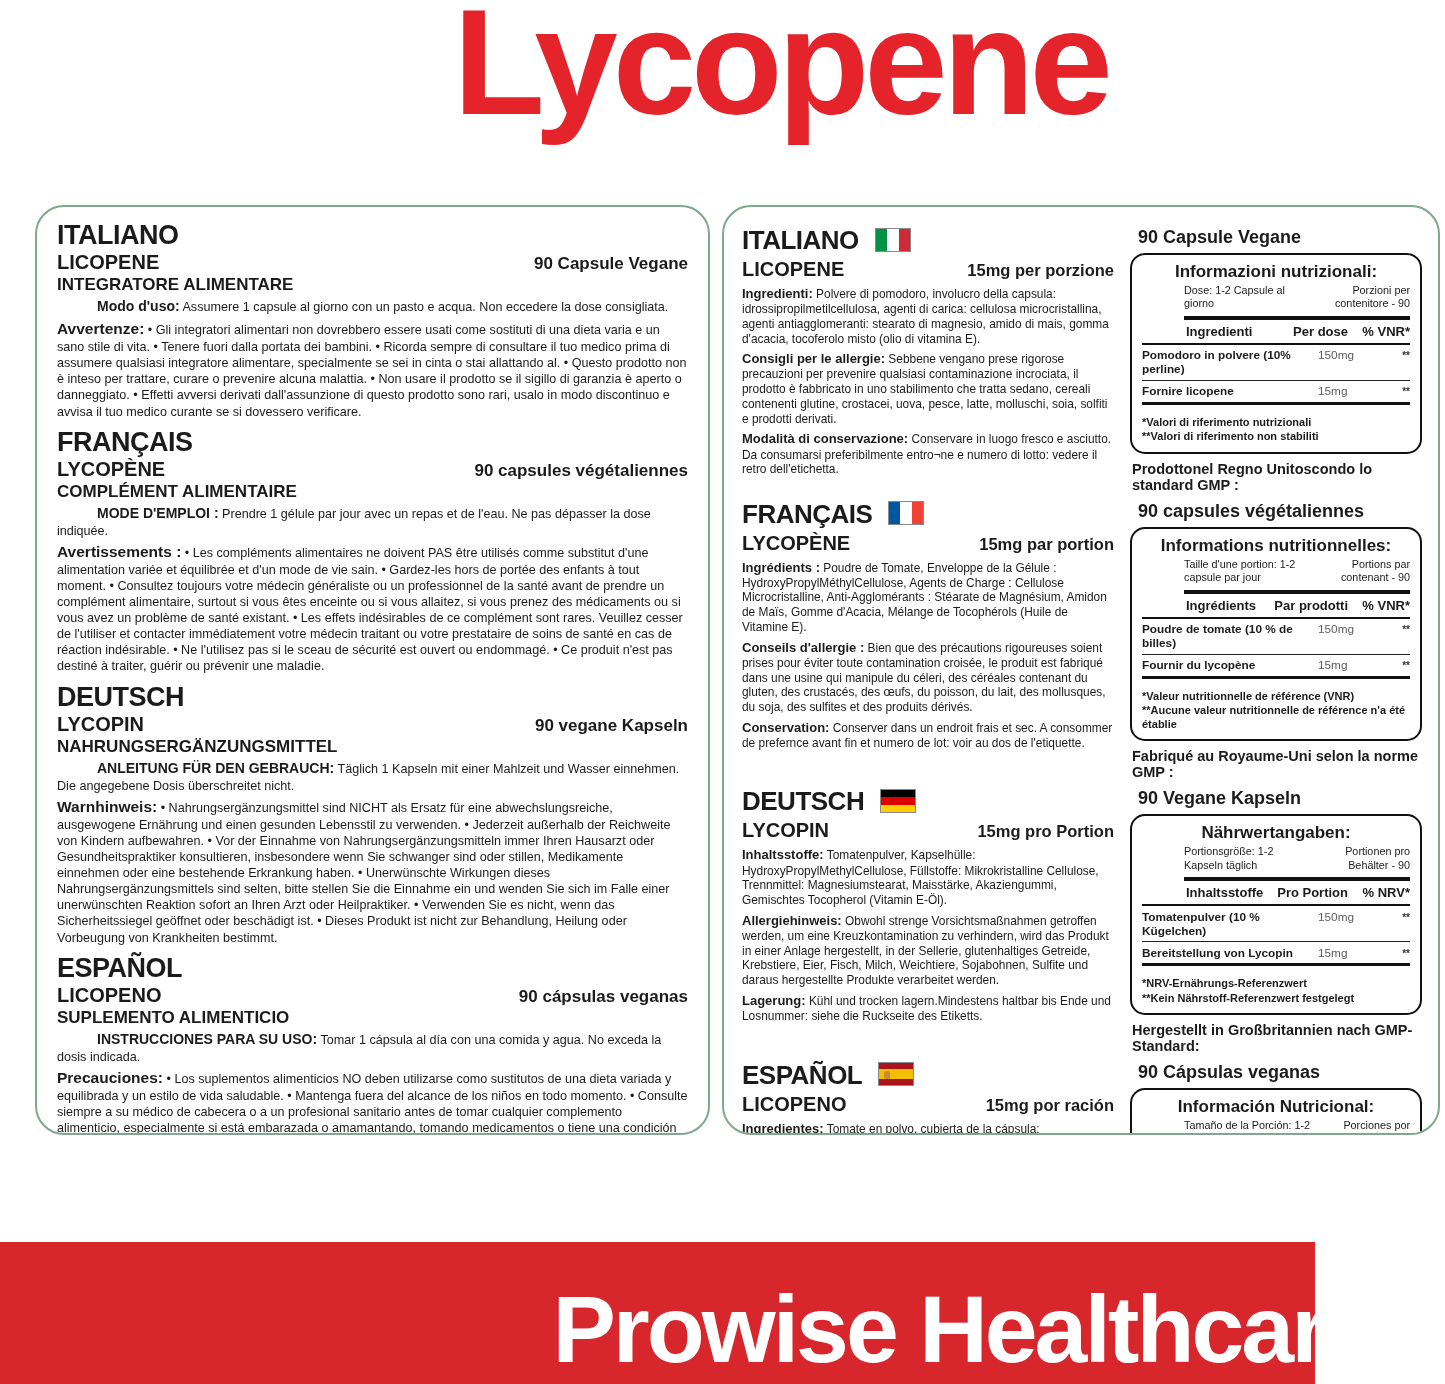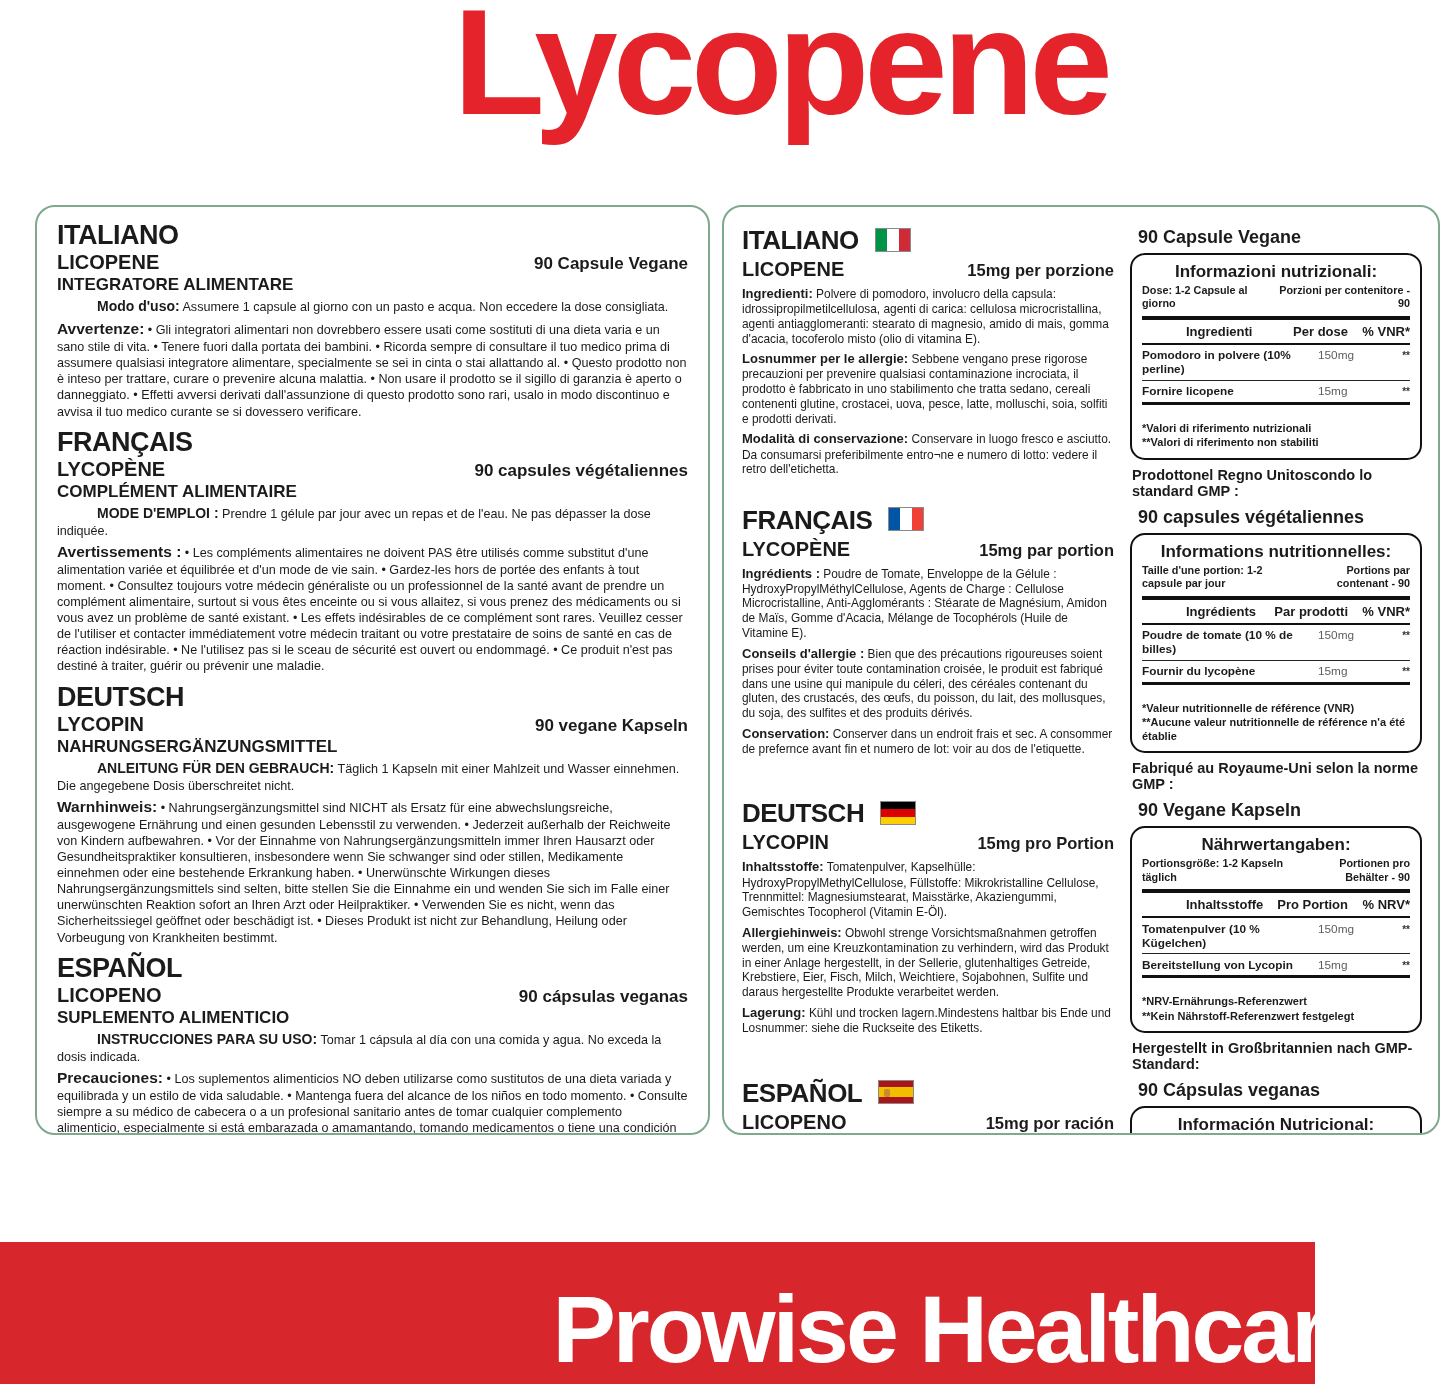--- a/index.html
+++ b/index.html
@@ -10,21 +10,21 @@
   }
   
   .page-title {
     position:absolute; top:-24px; left:0; width:100%; text-align:center;
     transform:translateX(58px);
     font-size:150px; font-weight:bold; letter-spacing:-5px; color:#e4232b;
   }
   
   .panel {
     position:absolute; top:205px; height:930px; background:#fff;
-    border:2px solid #7fa98c; border-radius:20px; overflow:hidden;
+    border:2px solid #7fa98c; border-radius:29px; overflow:hidden;
   }
   .panel-left  { left:35px;  width:675px; padding:12px 20px 10px 20px; }
   .panel-right { left:722px; width:718px; padding:12px 16px 10px 18px; }
 
   
   .l-sec h2 { font-size:27px; line-height:1.05; letter-spacing:-0.5px; margin:8px 0 2px 0; }
   .l-sec:first-child h2 { margin-top:2px; }
   .l-prod-row { display:flex; justify-content:space-between; align-items:baseline; }
   .l-prod  { font-size:20px; font-weight:bold; }
   .l-count { font-size:17px; font-weight:bold; }
@@ -47,32 +47,32 @@
   .flag-it { background:linear-gradient(90deg,#009246 0 33.4%,#ffffff 33.4% 66.7%,#ce2b37 66.7% 100%); }
   .flag-fr { background:linear-gradient(90deg,#0055a4 0 33.4%,#ffffff 33.4% 66.7%,#ef4135 66.7% 100%); }
   .flag-de { background:linear-gradient(180deg,#000000 0 33.4%,#dd0000 33.4% 66.7%,#ffce00 66.7% 100%); }
   .flag-es { background:linear-gradient(180deg,#aa151b 0 27%,#f1bf00 27% 73%,#aa151b 73% 100%); }
   .es-emblem { position:absolute; left:5px; top:8px; width:6px; height:8px; background:#c88a2e; border-radius:2px; }
 
   .t-block { flex:1; padding-top:6px; }
   .t-count { font-size:18px; font-weight:bold; margin:2px 0 5px 8px; }
   .n-table { border:2px solid #111; border-radius:15px; padding:7px 10px 8px 10px; background:#fff; }
   .n-title { text-align:center; font-size:17px; font-weight:bold; margin-bottom:2px; }
-  .n-serving { display:flex; justify-content:space-between; gap:8px; font-size:10.8px; font-weight:bold; line-height:1.25; padding-bottom:5px; border-bottom:4px solid #111; }
+  .n-serving { display:flex; justify-content:space-between; gap:8px; font-size:10.8px; font-weight:normal; line-height:1.25; padding-bottom:5px; border-bottom:4px solid #111;margin-left:42px; }
   .n-serv-r { text-align:right; }
   .n-head { display:flex; align-items:baseline; font-weight:bold; font-size:13px; padding:4px 0; border-bottom:2.5px solid #111; }
   .n-c1 { flex:1;margin-left:44px; }
   .n-c2 { margin-right:10px; }
   .n-c3 { width:52px; text-align:right; }
   .n-row { display:flex; align-items:baseline; font-size:11.8px; padding:3.5px 0; border-bottom:1.5px solid #222; }
   .n-row.last { border-bottom:3px solid #111; }
   .n-name { flex:1; font-weight:bold; }
   .n-amt  { width:62px; color:#5d5d5d; }
   .n-ref  { width:30px; text-align:right; font-weight:bold; font-size:10px; color:#333; }
-  .n-foot { padding-top:16px; font-size:11px; font-weight:bold; line-height:1.3; }
+  .n-foot { padding-top:10px; font-size:11px; font-weight:bold; line-height:1.3; }
   .gmp { font-size:14.5px; font-weight:bold; margin:7px 0 0 2px; }
 
   
   .brand-banner {
     position:absolute; left:0; top:1209px; width:1315px; height:175px;
     background:#d7262c; display:flex; align-items:center; justify-content:flex-end;margin-top:33px;
   }
   .brand-banner span {
     transform:translateX(60px);
     color:#ffffff; font-size:95px; font-weight:bold; letter-spacing:-3px;
@@ -137,21 +137,21 @@
     <div class="r-sec">
       <div class="r-lang">
         <span>ITALIANO</span>
         <span class="flag flag-it"></span>
       </div>
       <div class="r-prod-row">
         <span class="r-prod">LICOPENE</span>
         <span class="r-dose">15mg per porzione</span>
       </div>
       <p><b class="p-label">Ingredienti:</b> <span>Polvere di pomodoro, involucro della capsula: idrossipropilmetilcellulosa, agenti di carica: cellulosa microcristallina, agenti antiagglomeranti: stearato di magnesio, amido di mais, gomma d'acacia, tocoferolo misto (olio di vitamina E).</span></p>
-      <p><b class="p-label">Losnummer per le allergie:</b> <span>Sebbene vengano prese rigorose precauzioni per prevenire qualsiasi contaminazione incrociata, il prodotto è fabbricato in uno stabilimento che tratta sedano, cereali contenenti glutine, crostacei, uova, pesce, latte, molluschi, soia, solfiti e prodotti derivati.</span></p>
+      <p><b class="p-label">Consigli per le allergie:</b> <span>Sebbene vengano prese rigorose precauzioni per prevenire qualsiasi contaminazione incrociata, il prodotto è fabbricato in uno stabilimento che tratta sedano, cereali contenenti glutine, crostacei, uova, pesce, latte, molluschi, soia, solfiti e prodotti derivati.</span></p>
       <p><b class="p-label">Modalità di conservazione:</b> <span>Conservare in luogo fresco e asciutto. Da consumarsi preferibilmente entro¬ne e numero di lotto: vedere il retro dell'etichetta.</span></p>
     </div>
     <div class="t-block">
       <div class="t-count">90 Capsule Vegane</div>
       <div class="n-table">
         <div class="n-title">Informazioni nutrizionali:</div>
         <div class="n-serving">
           <span class="n-serv-l">Dose: 1-2 Capsule al giorno</span>
           <span class="n-serv-r">Porzioni per contenitore - 90</span>
         </div>

